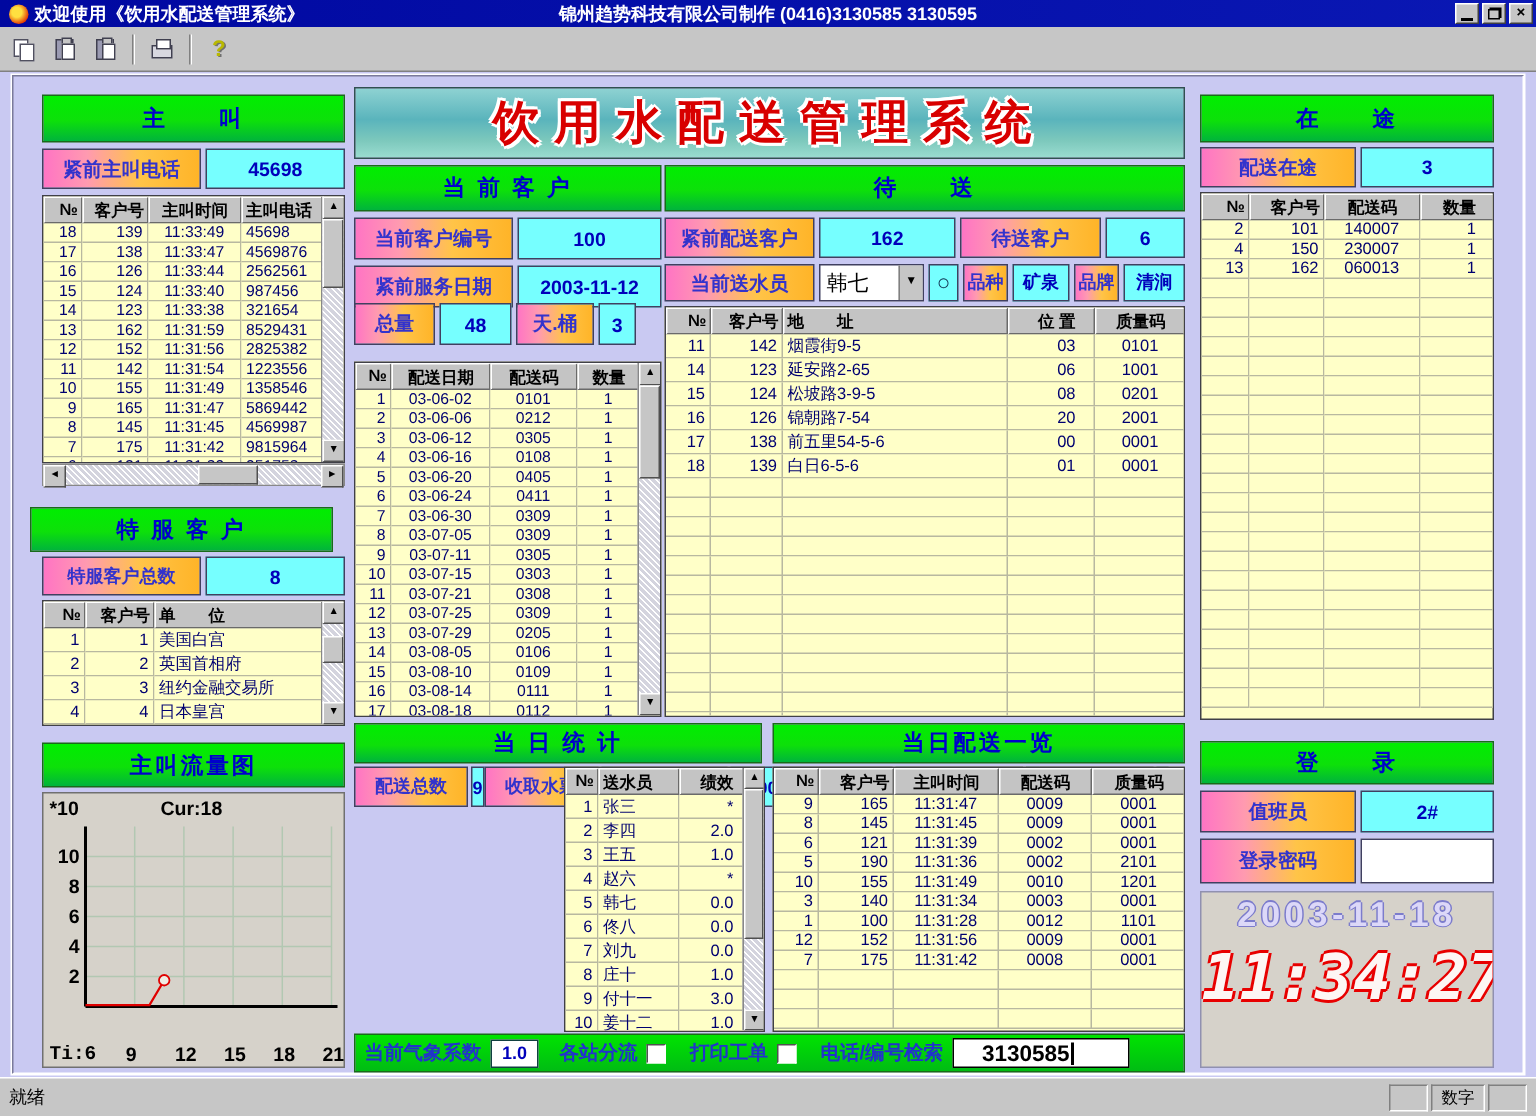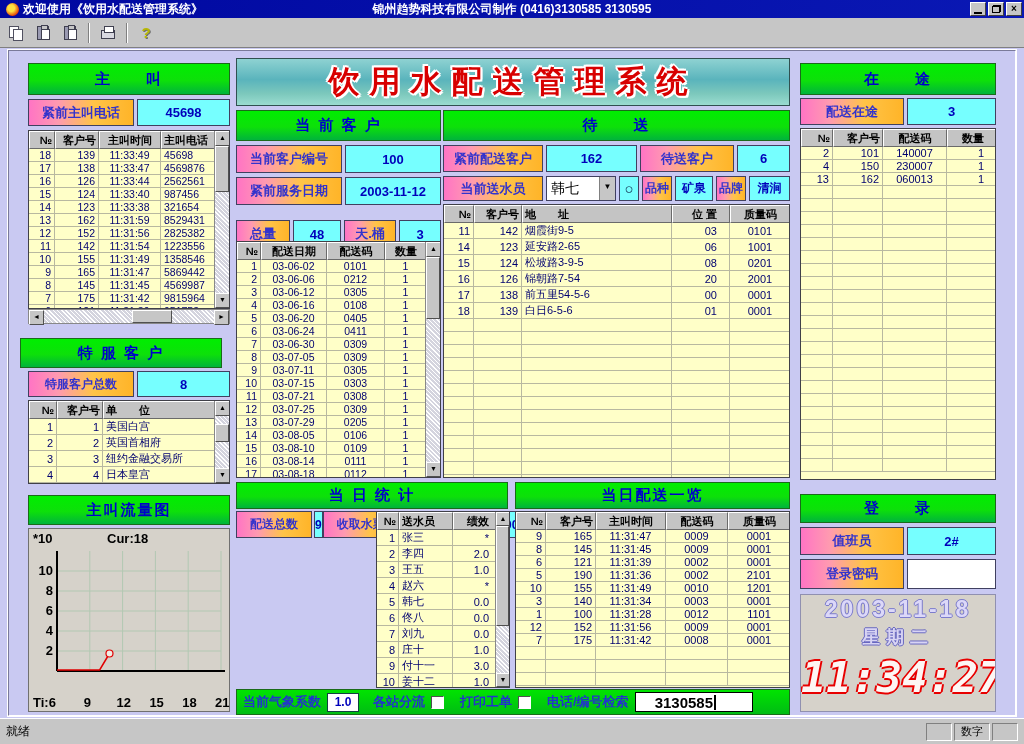--- a/index.html
+++ b/index.html
@@ -355,39 +355,39 @@
       <circle cx="80.48000000000002" cy="108.5" r="3.5" fill="#efece4" stroke="#e00000" stroke-width="1.2"></circle>
     </svg>
   <div id="flow-ylabels">
       <span style="left: 4px; width: 20px; text-align: right; top: 114px;">2</span>
       <span style="left: 4px; width: 20px; text-align: right; top: 94px;">4</span>
       <span style="left: 4px; width: 20px; text-align: right; top: 74px;">6</span>
       <span style="left: 4px; width: 20px; text-align: right; top: 54px;">8</span>
       <span style="left: 4px; width: 20px; text-align: right; top: 34px;">10</span>
     </div>
   <div id="flow-xlabels">
-      <span style="top: 166px; left: 4px;">Ti:6</span>
+      <span style="top: 166px; left: 4px; font-family: Liberation Mono, monospace;">Ti:6</span>
       <span style="top: 166px; left: 54.8px;">9</span>
       <span style="top: 166px; left: 87.6px;">12</span>
       <span style="top: 166px; left: 120.4px;">15</span>
       <span style="top: 166px; left: 153.2px;">18</span>
       <span style="top: 166px; left: 186px;">21</span>
     </div>
 </div>
 
 <div class="panel-header" style="left:236px;top:110px;width:205px;height:31px">当 前 客 户</div>
 <div class="frow" style="left:236px;top:145px;width:205px;height:28px">
   <div class="lab" style="width:106px">当前客户编号</div>
   <div class="val" style="flex:1">100</div>
 </div>
 <div class="frow" style="left:236px;top:177px;width:205px;height:28px">
   <div class="lab" style="width:106px">紧前服务日期</div>
   <div class="val" style="flex:1">2003-11-12</div>
 </div>
-<div class="frow" style="left:236px;top:220px;width:205px;height:28px">
+<div class="frow" style="left:236px;top:202px;width:188px;height:28px">
   <div class="lab" style="width:54px">总量</div>
   <div class="val" style="width:48px">48</div>
   <div class="lab" style="width:52px">天.桶</div>
   <div class="val" style="flex:1">3</div>
 </div>
 <div class="tblbox" style="left:236px;top:241px;width:205px;height:237px">
   <table class="tbl t-cc" style="width:190px">
     <thead>
         <tr>
           <th>№</th>
@@ -1051,21 +1051,20 @@
 <div class="frow" style="left:800px;top:527px;width:196px;height:28px">
   <div class="lab" style="width:104px">值班员</div>
   <div class="val" style="flex:1">2#</div>
 </div>
 <div class="frow" style="left:800px;top:559px;width:196px;height:30px">
   <div class="lab" style="width:104px">登录密码</div>
   <div class="val white" style="flex:1"></div>
 </div>
 <div class="clockpanel">
   <div class="datetext">2003-11-18</div>
-  <div class="weektext">星期二</div>
   <div class="timetext">11:34:27</div>
 </div>
 
 <div class="greenbar">
   <span>当前气象系数</span>
   <span class="gin" style="width:32px;height:19px">1.0</span>
   <span style="margin-left:8px">各站分流</span>
   <span class="checkbox"></span>
   <span style="margin-left:10px">打印工单</span>
   <span class="checkbox"></span>

